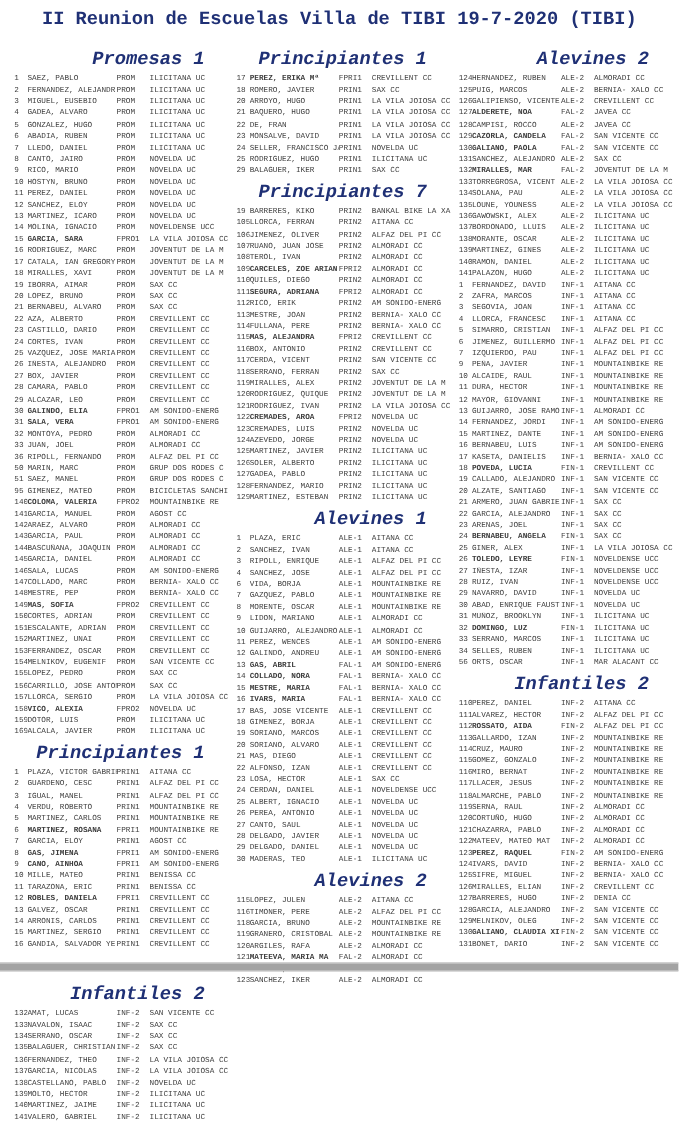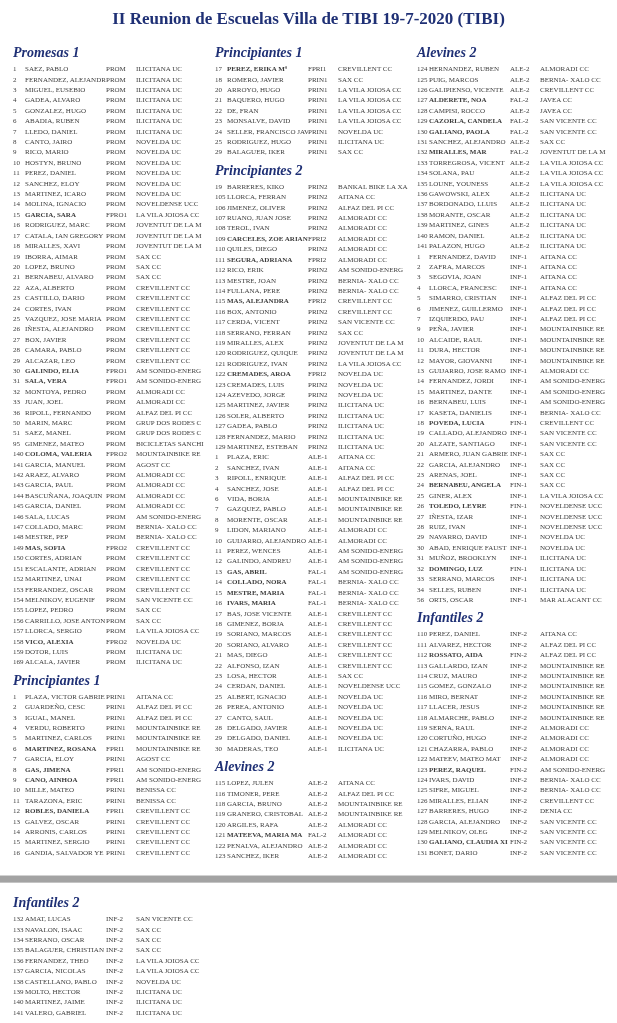--- a/index.html
+++ b/index.html
@@ -1,23 +1,23 @@
 <!DOCTYPE html>
 <html><head>
 <meta charset="utf-8">
 <style>
   html,body{margin:0;padding:0;background:#ffffff;}
   .page{position:relative;width:617px;height:1023px;background:#ffffff;overflow:hidden;
-        font-family:Liberation Serif, serif;}
+        font-family:Liberation Mono, monospace;}
   .title{position:absolute;top:9px;left:0;width:100%;text-align:center;
          font-size:17px;font-weight:bold;color:#1f3075;letter-spacing:0;}
   .col{position:absolute;top:40px;width:199px;}
   #col1{left:13px;} #col2{left:215px;} #col3{left:417px;}
-  .sec-header{font-size:14px;font-weight:bold;font-style:italic;color:#1f3075;
-              text-align:left;padding:5px 26px 3px 0;white-space:nowrap;}
+  .sec-header{font-size:17px;font-weight:bold;font-style:italic;color:#1f3075;
+              text-align:right;padding:5px 26px 3px 0;white-space:nowrap;}
   .row{display:flex;height:10.42px;align-items:center;font-size:7px;color:#3d3d3d;
        white-space:nowrap;}
   .row .num{width:12px;flex:none;overflow:hidden;}
   .row .name{width:81px;flex:none;overflow:hidden;}
   .row .name.bold{font-weight:bold;}
   .row .cat{width:30px;flex:none;overflow:hidden;}
   .row .club{flex:1;overflow:hidden;}
   .divider{position:absolute;left:0;top:875px;width:617px;height:6px;background:#a3a3a3;
            border-top:1px solid #d2d2d2;border-bottom:1px solid #c4c4c4;}
   .page2-col{position:absolute;top:890px;left:13px;width:199px;}
@@ -524,21 +524,21 @@
         <span class="name">RODRIGUEZ, HUGO</span>
         <span class="cat">PRIN1</span>
         <span class="club">ILICITANA UC</span>
       </div>
       <div class="row">
         <span class="num">29</span>
         <span class="name">BALAGUER, IKER</span>
         <span class="cat">PRIN1</span>
         <span class="club">SAX CC</span>
       </div>
-      <div class="sec-header">Principiantes 2</div>
+      <div class="sec-header">Principiantes 7</div>
       <div class="row">
         <span class="num">19</span>
         <span class="name">BARRERES, KIKO</span>
         <span class="cat">PRIN2</span>
         <span class="club">BANKAL BIKE LA XA</span>
       </div>
       <div class="row">
         <span class="num">105</span>
         <span class="name">LLORCA, FERRAN</span>
         <span class="cat">PRIN2</span>
@@ -681,20 +681,21 @@
         <span class="name">FERNANDEZ, MARIO</span>
         <span class="cat">PRIN2</span>
         <span class="club">ILICITANA UC</span>
       </div>
       <div class="row">
         <span class="num">129</span>
         <span class="name">MARTINEZ, ESTEBAN</span>
         <span class="cat">PRIN2</span>
         <span class="club">ILICITANA UC</span>
       </div>
+      <div class="sec-header">Alevines 1</div>
       <div class="row">
         <span class="num">1</span>
         <span class="name">PLAZA, ERIC</span>
         <span class="cat">ALE-1</span>
         <span class="club">AITANA CC</span>
       </div>
       <div class="row">
         <span class="num">2</span>
         <span class="name">SANCHEZ, IVAN</span>
         <span class="cat">ALE-1</span>

